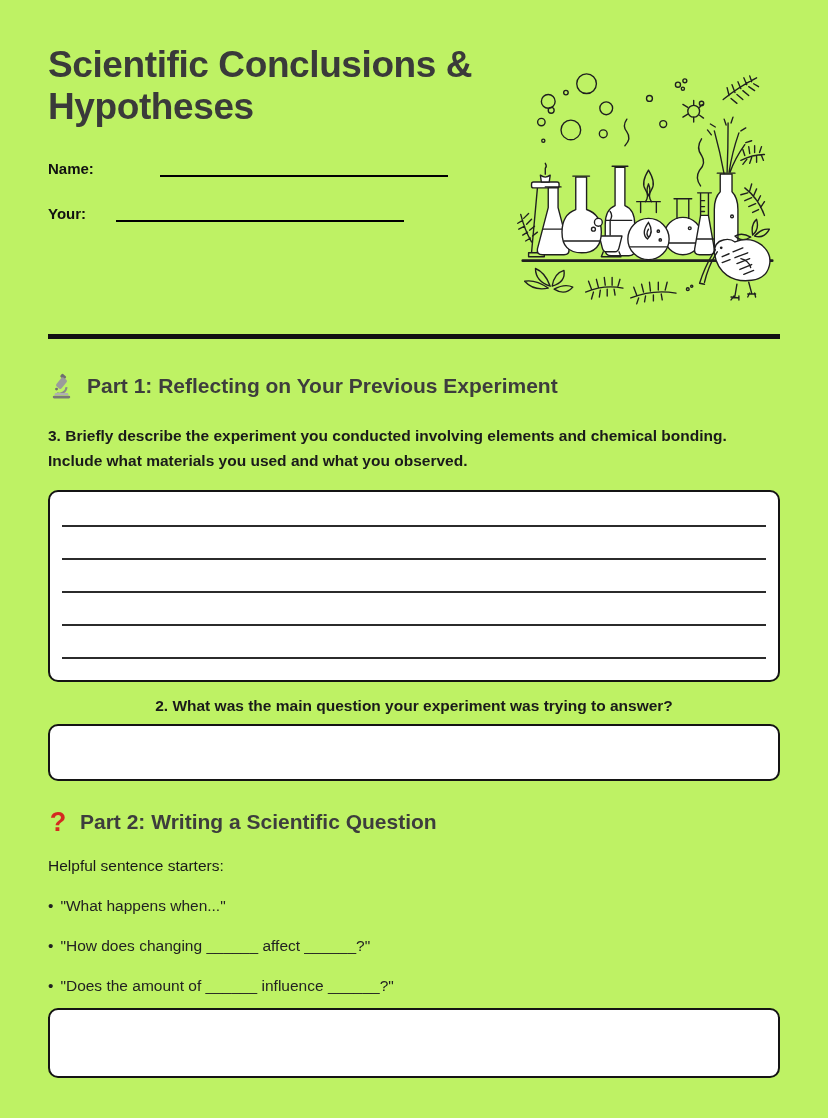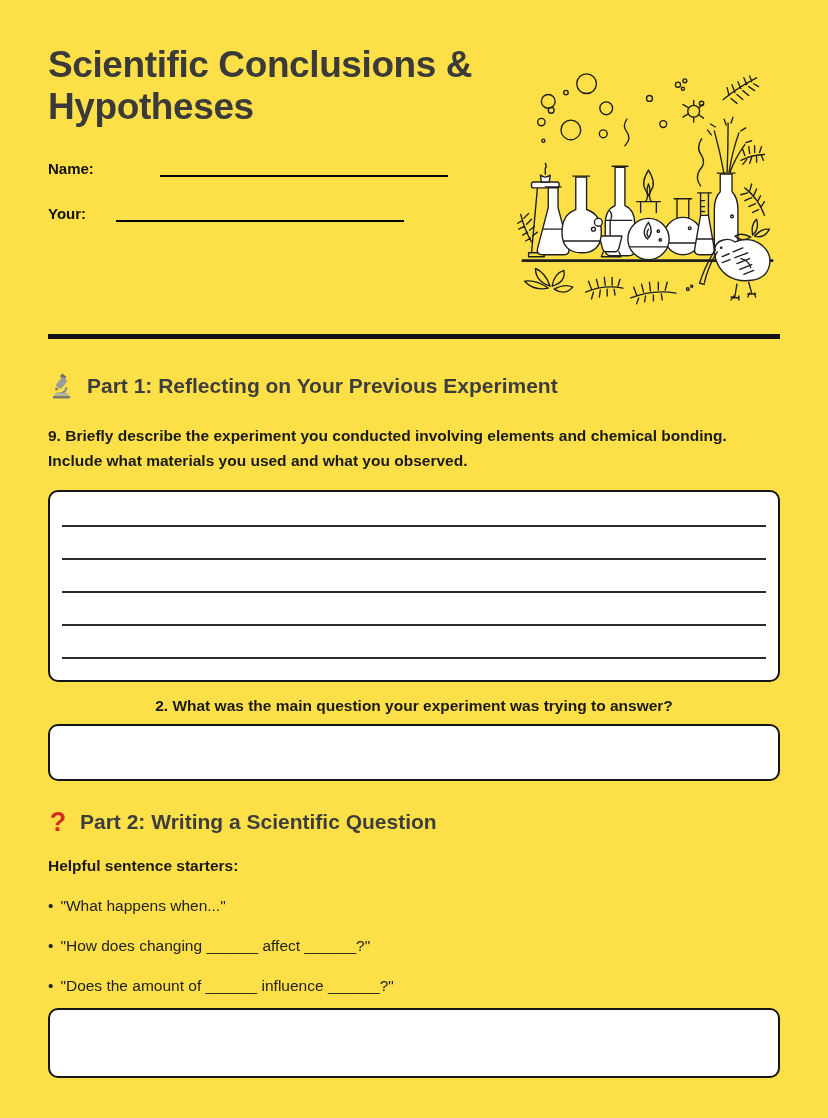--- a/index.html
+++ b/index.html
@@ -1,20 +1,20 @@
 <!DOCTYPE html>
 <html><head>
 <meta charset="utf-8">
 <style>
   * { margin:0; padding:0; box-sizing:border-box; }
   html,body { background:#fff; }
   .page {
     position:relative;
     width:828px; height:1118px;
-    background:#fde047;
+    background:#bef264;
     overflow:hidden;
     font-family:"Liberation Sans", "DejaVu Sans", sans-serif;
     color:#1c1c1c;
   }
   .content { position:relative; padding:0 48px; }
 
   .title {
     margin-top:44px;
     max-width:505px;
     font-size:37px;
@@ -63,21 +63,21 @@
   .answer-box {
     border:2px solid #141414;
     border-radius:10px;
     background:#fff;
   }
   .answer-box.lined { margin-top:17px; height:192px; padding:2px 12px 0; }
   .ruled-line { height:33px; border-bottom:2px solid #2b2b2b; }
   .answer-box.empty-q2 { margin-top:6px; height:57px; }
   .answer-box.empty-q3 { margin-top:10px; height:70px; }
 
-  .starters-label { margin-top:16px; font-size:15.5px; font-weight:700; line-height:25px; color:#1a1a1a; }
+  .starters-label { margin-top:16px; font-size:15.5px; font-weight:400; line-height:25px; color:#1a1a1a; }
   .starter { margin-top:15px; font-size:15.5px; font-weight:400; line-height:25px; color:#222; }
   .starter .bullet { margin-right:7px; }
 </style>
 </head>
 <body>
 
 <div class="page">
 
   <svg class="illustration" viewBox="0 0 290 245" xmlns="http://www.w3.org/2000/svg">
     <g stroke="#1f1f1f" stroke-width="1.4" fill="none" stroke-linecap="round" stroke-linejoin="round">
@@ -195,21 +195,21 @@
         <rect x="11" y="1.5" width="5" height="3.4" rx="1" transform="rotate(40 13.5 3.2)" fill="#6f6f6f"></rect>
         <rect x="9" y="4" width="6" height="10" rx="1.6" transform="rotate(40 12 9)" fill="#9b9b9b"></rect>
         <path d="M16.5,12.5 a6.5,6.5 0 0 1 -8.5,5.5" stroke="#8a8a8a" stroke-width="1.8" fill="none"></path>
         <path d="M7,18.8 h10" stroke="#b0b0b0" stroke-width="2.1" stroke-linecap="round" fill="none"></path>
         <path d="M5.5,21.4 h13" stroke="#787878" stroke-width="2.5" stroke-linecap="round" fill="none"></path>
         <circle cx="7.6" cy="14.3" r="1.3" fill="#6f6f6f"></circle>
       </svg>
       <span>Part 1: Reflecting on Your Previous Experiment</span>
     </div>
 
-    <p class="question">9. Briefly describe the experiment you conducted involving elements and chemical bonding. Include what materials you used and what you observed.</p>
+    <p class="question">3. Briefly describe the experiment you conducted involving elements and chemical bonding. Include what materials you used and what you observed.</p>
 
     <div class="answer-box lined">
       <div class="ruled-line"></div>
       <div class="ruled-line"></div>
       <div class="ruled-line"></div>
       <div class="ruled-line"></div>
       <div class="ruled-line"></div>
     </div>
 
     <p class="question" style="margin-top:11px;text-align:center;">2. What was the main question your experiment was trying to answer?</p>

